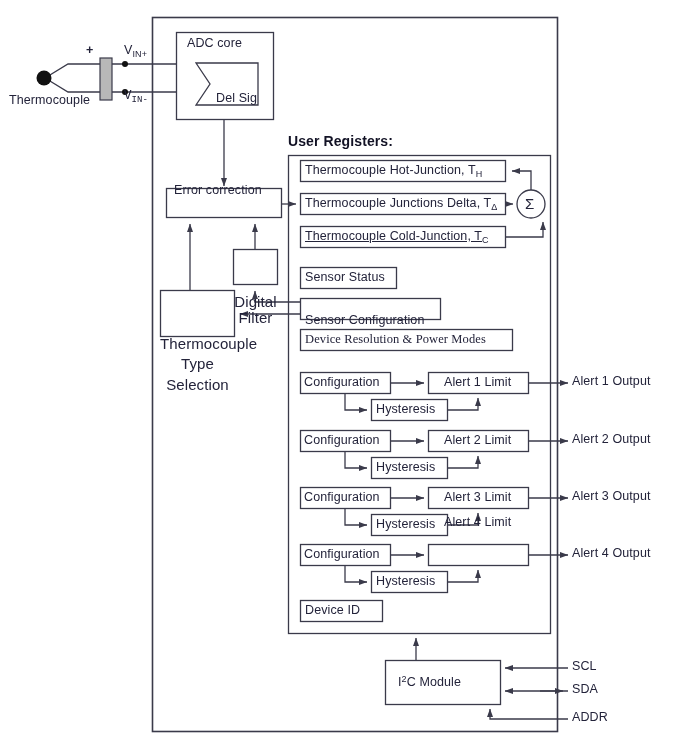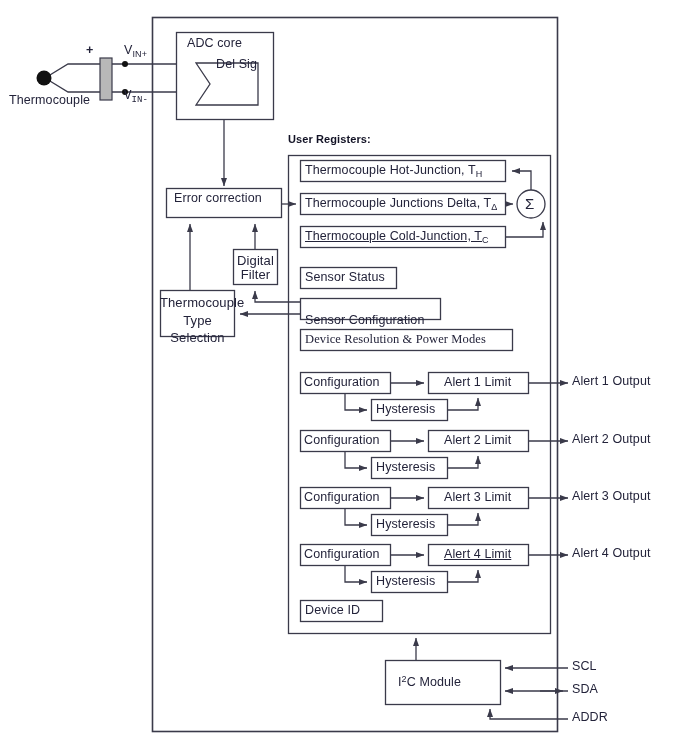--- a/index.html
+++ b/index.html
@@ -1,22 +1,22 @@
 <!DOCTYPE html>
 <html><head>
 <meta charset="utf-8">
 <style>
   html,body{margin:0;padding:0;background:#ffffff;}
   body{width:680px;height:746px;position:relative;overflow:hidden;
        font-family:"Liberation Sans","DejaVu Sans",sans-serif;color:#1a1a2e;}
   #diagram{position:absolute;left:0;top:0;width:680px;height:746px;}
   .lbl{position:absolute;font-size:12.5px;color:#23233a;white-space:nowrap;
        line-height:1.05;letter-spacing:0.1px;}
-  .lbl.sm{font-size:13px;}
-  .lbl.bold{font-weight:bold;font-size:11px;color:#121225;}
+  .lbl.sm{font-size:15px;margin-top:40px;}
+  .lbl.bold{font-weight:bold;font-size:14px;color:#121225;}
   .lbl.ctr{text-align:center;}
   .sub{font-size:0.72em;vertical-align:-0.28em;}
   .sup{font-size:0.72em;vertical-align:0.42em;}
   .sigma{position:absolute;font-size:15px;color:#23233a;}
 </style>
 </head>
 <body>
 
 <svg id="diagram" viewBox="0 0 680 746">
   <defs>
@@ -124,23 +124,23 @@
 <div class="lbl" style="left:9px;top:94px;">Thermocouple</div>
 <div class="lbl" style="left:86px;top:44px;font-weight:bold;">+</div>
 <div class="lbl" style="left:124px;top:44px;">
   <span>V</span><span class="sub">IN+</span>
 </div>
 <div class="lbl" style="left:124px;top:90px;font-family:Liberation Mono, monospace;">
   <span>V</span><span class="sub">IN-</span>
 </div>
 
 <div class="lbl" style="left:187px;top:37px;">ADC core</div>
-<div class="lbl" style="left:216px;top:58px;">Del Sig</div>
+<div class="lbl" style="left:216px;top:92px;">Del Sig</div>
 
-<div class="lbl" style="left:174px;top:192px;text-align:center;">Error correction</div>
+<div class="lbl" style="left:174px;top:184px;text-align:center;">Error correction</div>
 <div class="lbl sm ctr" style="left:233px;top:254px;width:45px;">
   <span>Digital</span><br>
   <span>Filter</span>
 </div>
 <div class="lbl sm ctr" style="left:160px;top:294px;width:75px;line-height:1.35;">
   <span>Thermocouple</span><br>
   <span>Type</span><br>
   <span>Selection</span>
 </div>
 
@@ -170,21 +170,21 @@
 <div class="lbl" style="left:444px;top:434px;">Alert 2 Limit</div>
 <div class="lbl" style="left:376px;top:461px;">Hysteresis</div>
 <div class="lbl" style="left:572px;top:433px;">Alert 2 Output</div>
 
 <div class="lbl" style="left:304px;top:491px;">Configuration</div>
 <div class="lbl" style="left:444px;top:491px;">Alert 3 Limit</div>
 <div class="lbl" style="left:376px;top:518px;">Hysteresis</div>
 <div class="lbl" style="left:572px;top:490px;">Alert 3 Output</div>
 
 <div class="lbl" style="left:304px;top:548px;">Configuration</div>
-<div class="lbl" style="left:444px;top:548px;text-decoration:underline;">Alert 4 Limit</div>
+<div class="lbl" style="left:444px;top:516px;">Alert 4 Limit</div>
 <div class="lbl" style="left:376px;top:575px;">Hysteresis</div>
 <div class="lbl" style="left:572px;top:547px;">Alert 4 Output</div>
 
 <div class="lbl" style="left:305px;top:604px;">Device ID</div>
 
 <div class="lbl" style="left:398px;top:675px;">
   <span>I</span><span class="sup">2</span><span>C Module</span>
 </div>
 <div class="lbl" style="left:572px;top:660px;">SCL</div>
 <div class="lbl" style="left:572px;top:683px;">SDA</div>

